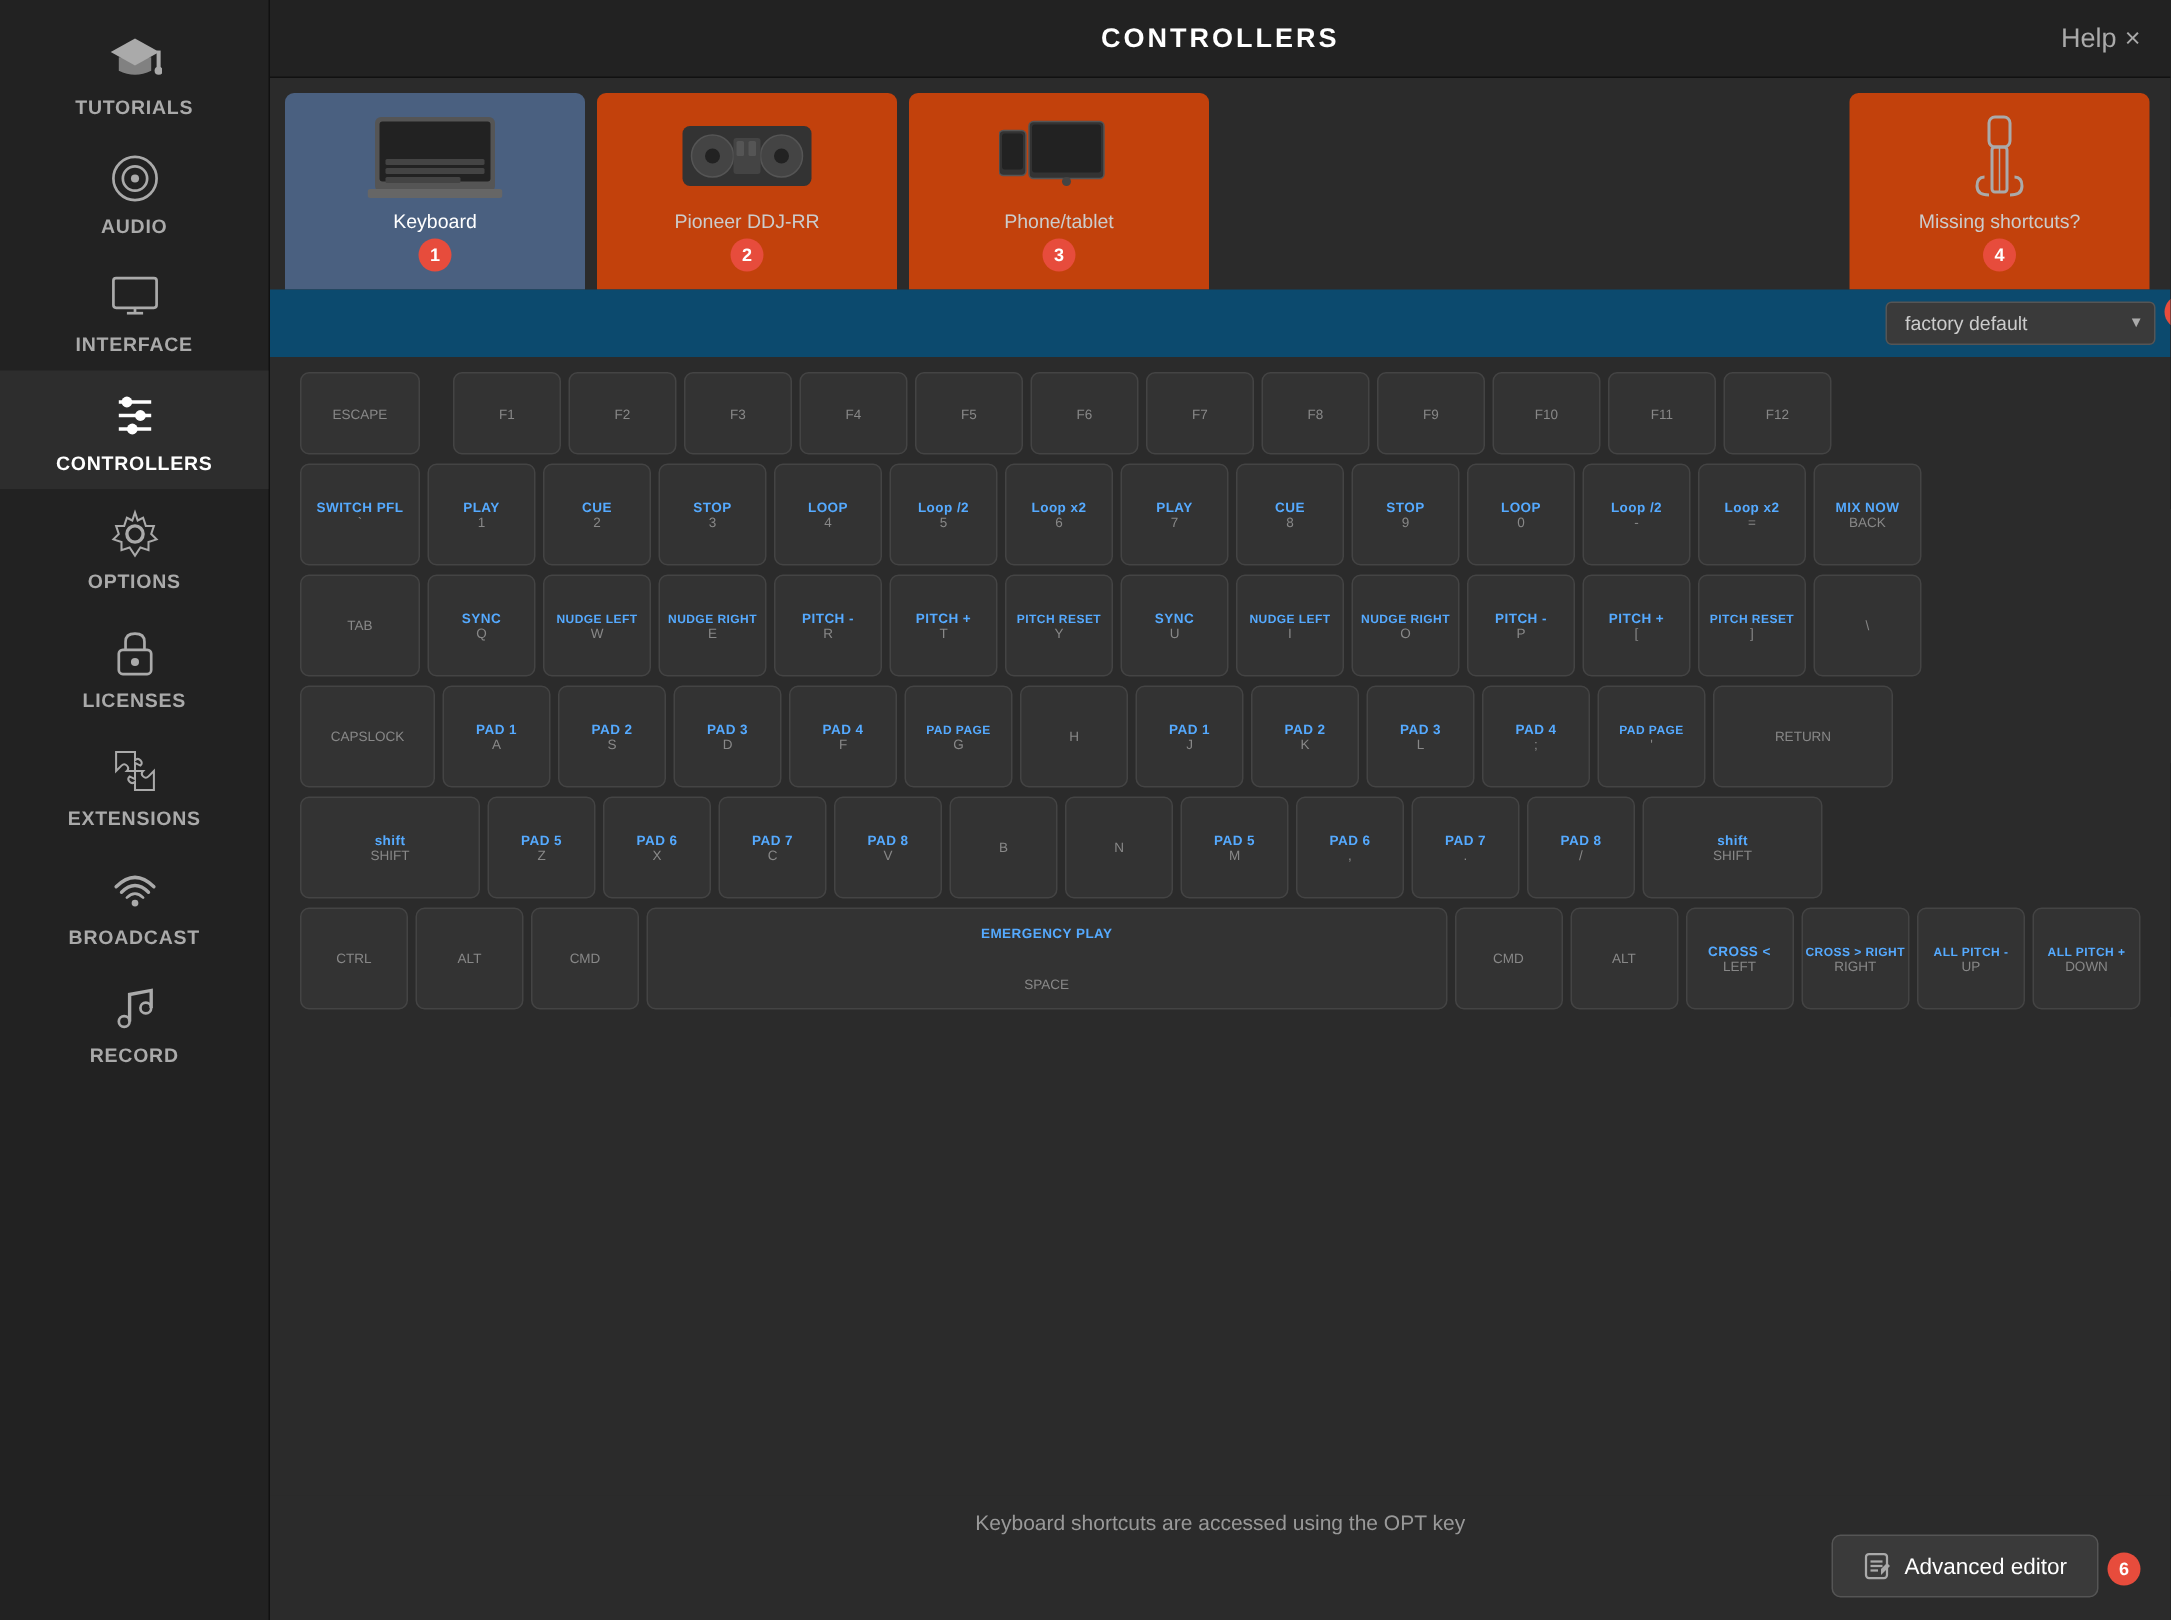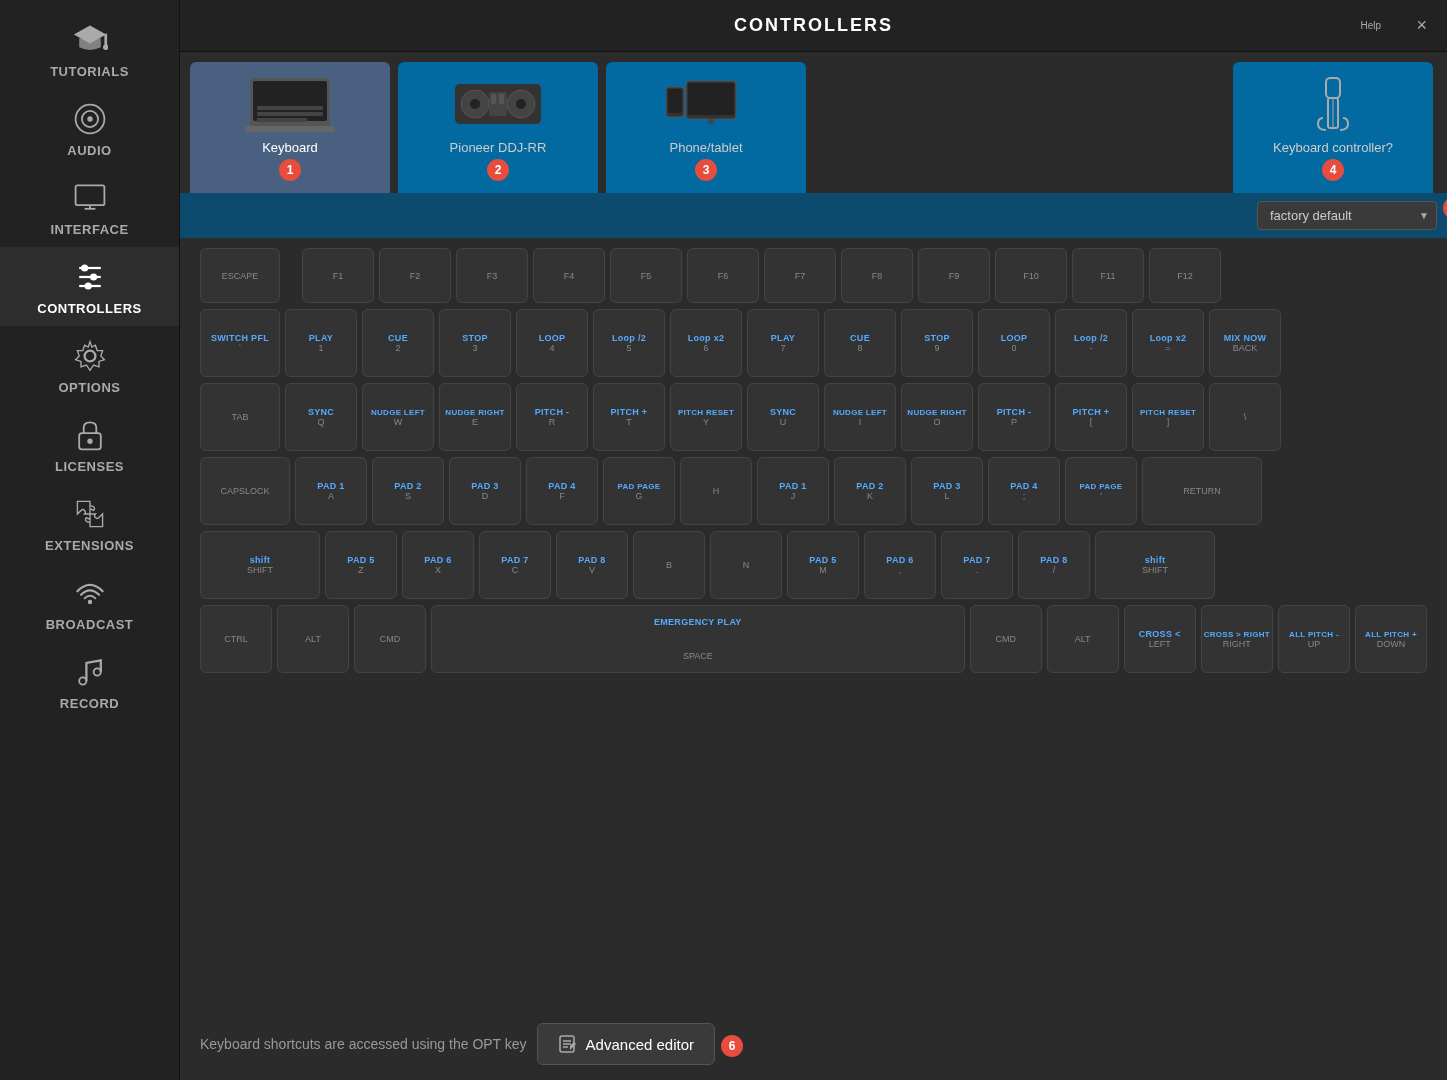--- a/index.html
+++ b/index.html
@@ -69,40 +69,40 @@
       border-bottom: 1px solid #111;
     }
     .header-title {
       color: #fff;
       font-size: 18px;
       font-weight: bold;
       letter-spacing: 2px;
     }
     .header-help {
       position: absolute;
-      right: 66px;
+      right: 36px;
       color: #aaa;
-      font-size: 10px;
+      font-size: 18px;
       cursor: pointer;
     }
     .header-close {
       position: absolute;
       right: 20px;
       color: #aaa;
       font-size: 18px;
       cursor: pointer;
     }
     .ctrl-tab {
       display: flex;
       flex-direction: column;
       align-items: center;
       padding: 12px 20px;
       cursor: pointer;
       border-radius: 6px 6px 0 0;
-      background: #0369a1;
+      background: #c2410c;
       margin-right: 4px;
       min-width: 200px;
       color: #ccc;
       font-size: 14px;
     }
     .ctrl-tab.active {
       background: #4a6080;
       color: #fff;
     }
     .ctrl-tab-image {
@@ -233,22 +233,22 @@
       font-size: 9px;
       font-weight: bold;
       letter-spacing: 0.3px;
     }
 
     
     .bottom-bar {
       padding: 10px 20px 15px;
       background: #2b2b2b;
       display: flex;
-      align-items: center;
-      gap: 10px;
+      flex-direction: column;
+      align-items: center;
     }
     .shortcut-hint {
       color: #999;
       font-size: 14px;
     }
     .advanced-editor-btn {
       align-self: flex-end;
       background: #3a3a3a;
       border: 1px solid #555;
       color: #fff;
@@ -446,21 +446,21 @@
       <div class="ctrl-tab-image">
 
         <svg class="usb-svg" viewBox="0 0 50 56" xmlns="http://www.w3.org/2000/svg">
           <rect x="18" y="2" width="14" height="20" rx="4" stroke="#aaa" stroke-width="2" fill="none"></rect>
           <rect x="20" y="22" width="10" height="30" rx="2" stroke="#aaa" stroke-width="2" fill="none"></rect>
           <line x1="25" y1="22" x2="25" y2="52" stroke="#aaa" stroke-width="1"></line>
           <path d="M15,42 Q10,42 10,48 Q10,54 18,54" stroke="#aaa" stroke-width="2" fill="none"></path>
           <path d="M35,42 Q40,42 40,48 Q40,54 32,54" stroke="#aaa" stroke-width="2" fill="none"></path>
         </svg>
       </div>
-      <span class="ctrl-tab-label">Keyboard controller?</span>
+      <span class="ctrl-tab-label">Missing shortcuts?</span>
       <div class="ctrl-tab-badge">4</div>
     </div>
   </div>
 
   <div class="preset-area">
     <div class="preset-wrapper">
       <select class="preset-select">
         <option>factory default</option>
       </select>
       <div class="preset-badge" style="position:absolute; right:-28px; top:-4px;">5</div>

